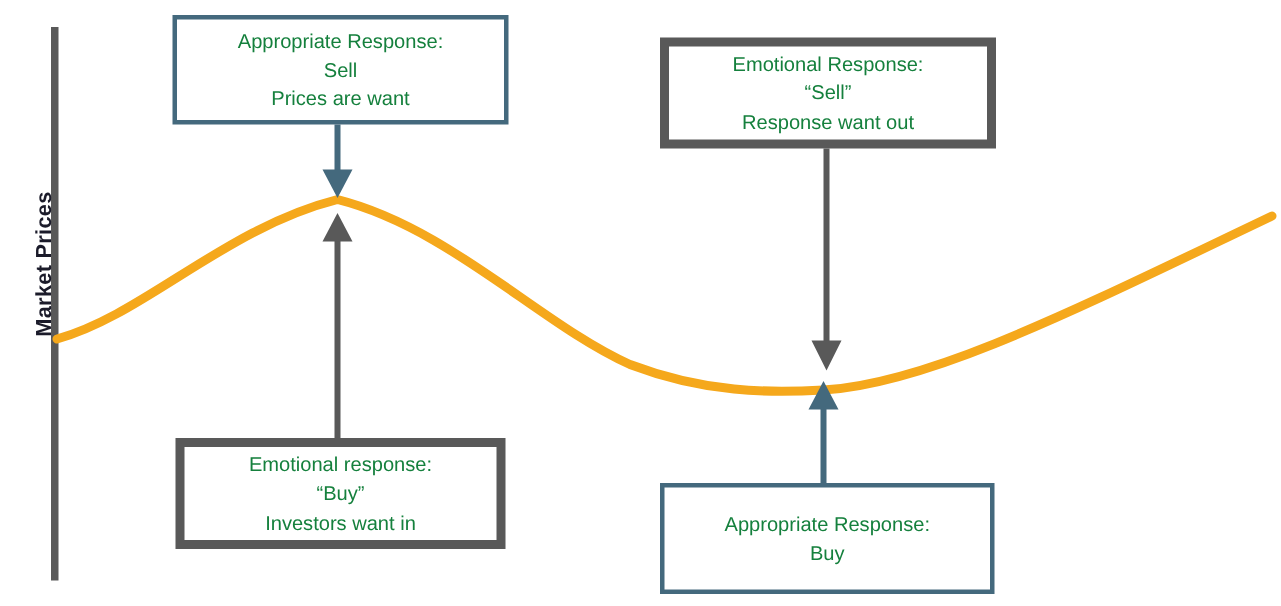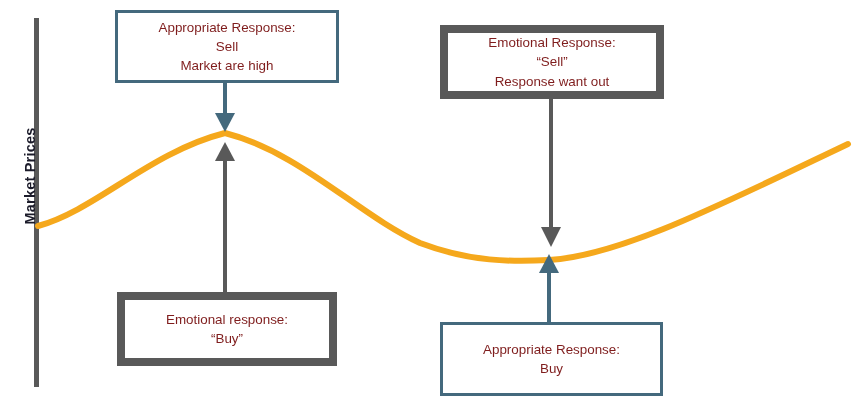--- a/index.html
+++ b/index.html
@@ -58,27 +58,27 @@
   .callout {
     position: absolute;
     box-sizing: border-box;
     background: #ffffff;
     display: flex;
     flex-direction: column;
     align-items: center;
     justify-content: center;
     text-align: center;
     font-size: 13.4px;
-    color: #7f1d1d;
+    color: #15803d;
     line-height: 1.42;
     padding: 4px 6px;
   }
   .callout .line { display: block; white-space: nowrap; }
   .callout.teal  { border: 3px solid #44697D; }
-  .callout.gray  { border: 8px solid #7f1d1d; }
+  .callout.gray  { border: 6px solid #7f1d1d; }
 
   #box-sell-high   { left: 115px; top: 10px;  width: 224px; height: 73px; }
   #box-sell-emo    { left: 440px; top: 25px;  width: 224px; height: 74px; }
   #box-buy-emo     { left: 117px; top: 292px; width: 220px; height: 74px; }
   #box-buy-low     { left: 440px; top: 322px; width: 223px; height: 74px; }
 
   
   .connector {
     position: absolute;
     pointer-events: none;
@@ -112,32 +112,33 @@
   </svg>
 
   <svg class="connector" style="left:529px; top:252px; width:42px; height:75px;" viewBox="0 0 42 75">
     <line x1="20" y1="75" x2="20" y2="16" stroke="#44697D" stroke-width="4"></line>
     <polygon points="20,2 10,21 30,21" fill="#44697D"></polygon>
   </svg>
 
   <div class="callout teal" id="box-sell-high" style="border-color: rgb(68, 105, 125);">
     <span class="line">Appropriate Response:</span>
     <span class="line">Sell</span>
-    <span class="line">Market are high</span>
+    <span class="line">Prices are want</span>
   </div>
 
   <div class="callout gray" id="box-sell-emo" style="border-color: rgb(89, 89, 89);">
     <span class="line">Emotional Response:</span>
     <span class="line">“Sell”</span>
     <span class="line">Response want out</span>
   </div>
 
   <div class="callout gray" id="box-buy-emo" style="border-color: rgb(89, 89, 89);">
     <span class="line">Emotional response:</span>
     <span class="line">“Buy”</span>
+    <span class="line">Investors want in</span>
   </div>
 
   <div class="callout teal" id="box-buy-low" style="border-color: rgb(68, 105, 125);">
     <span class="line">Appropriate Response:</span>
     <span class="line">Buy</span>
   </div>
 
 </div>
 
 </body></html>

